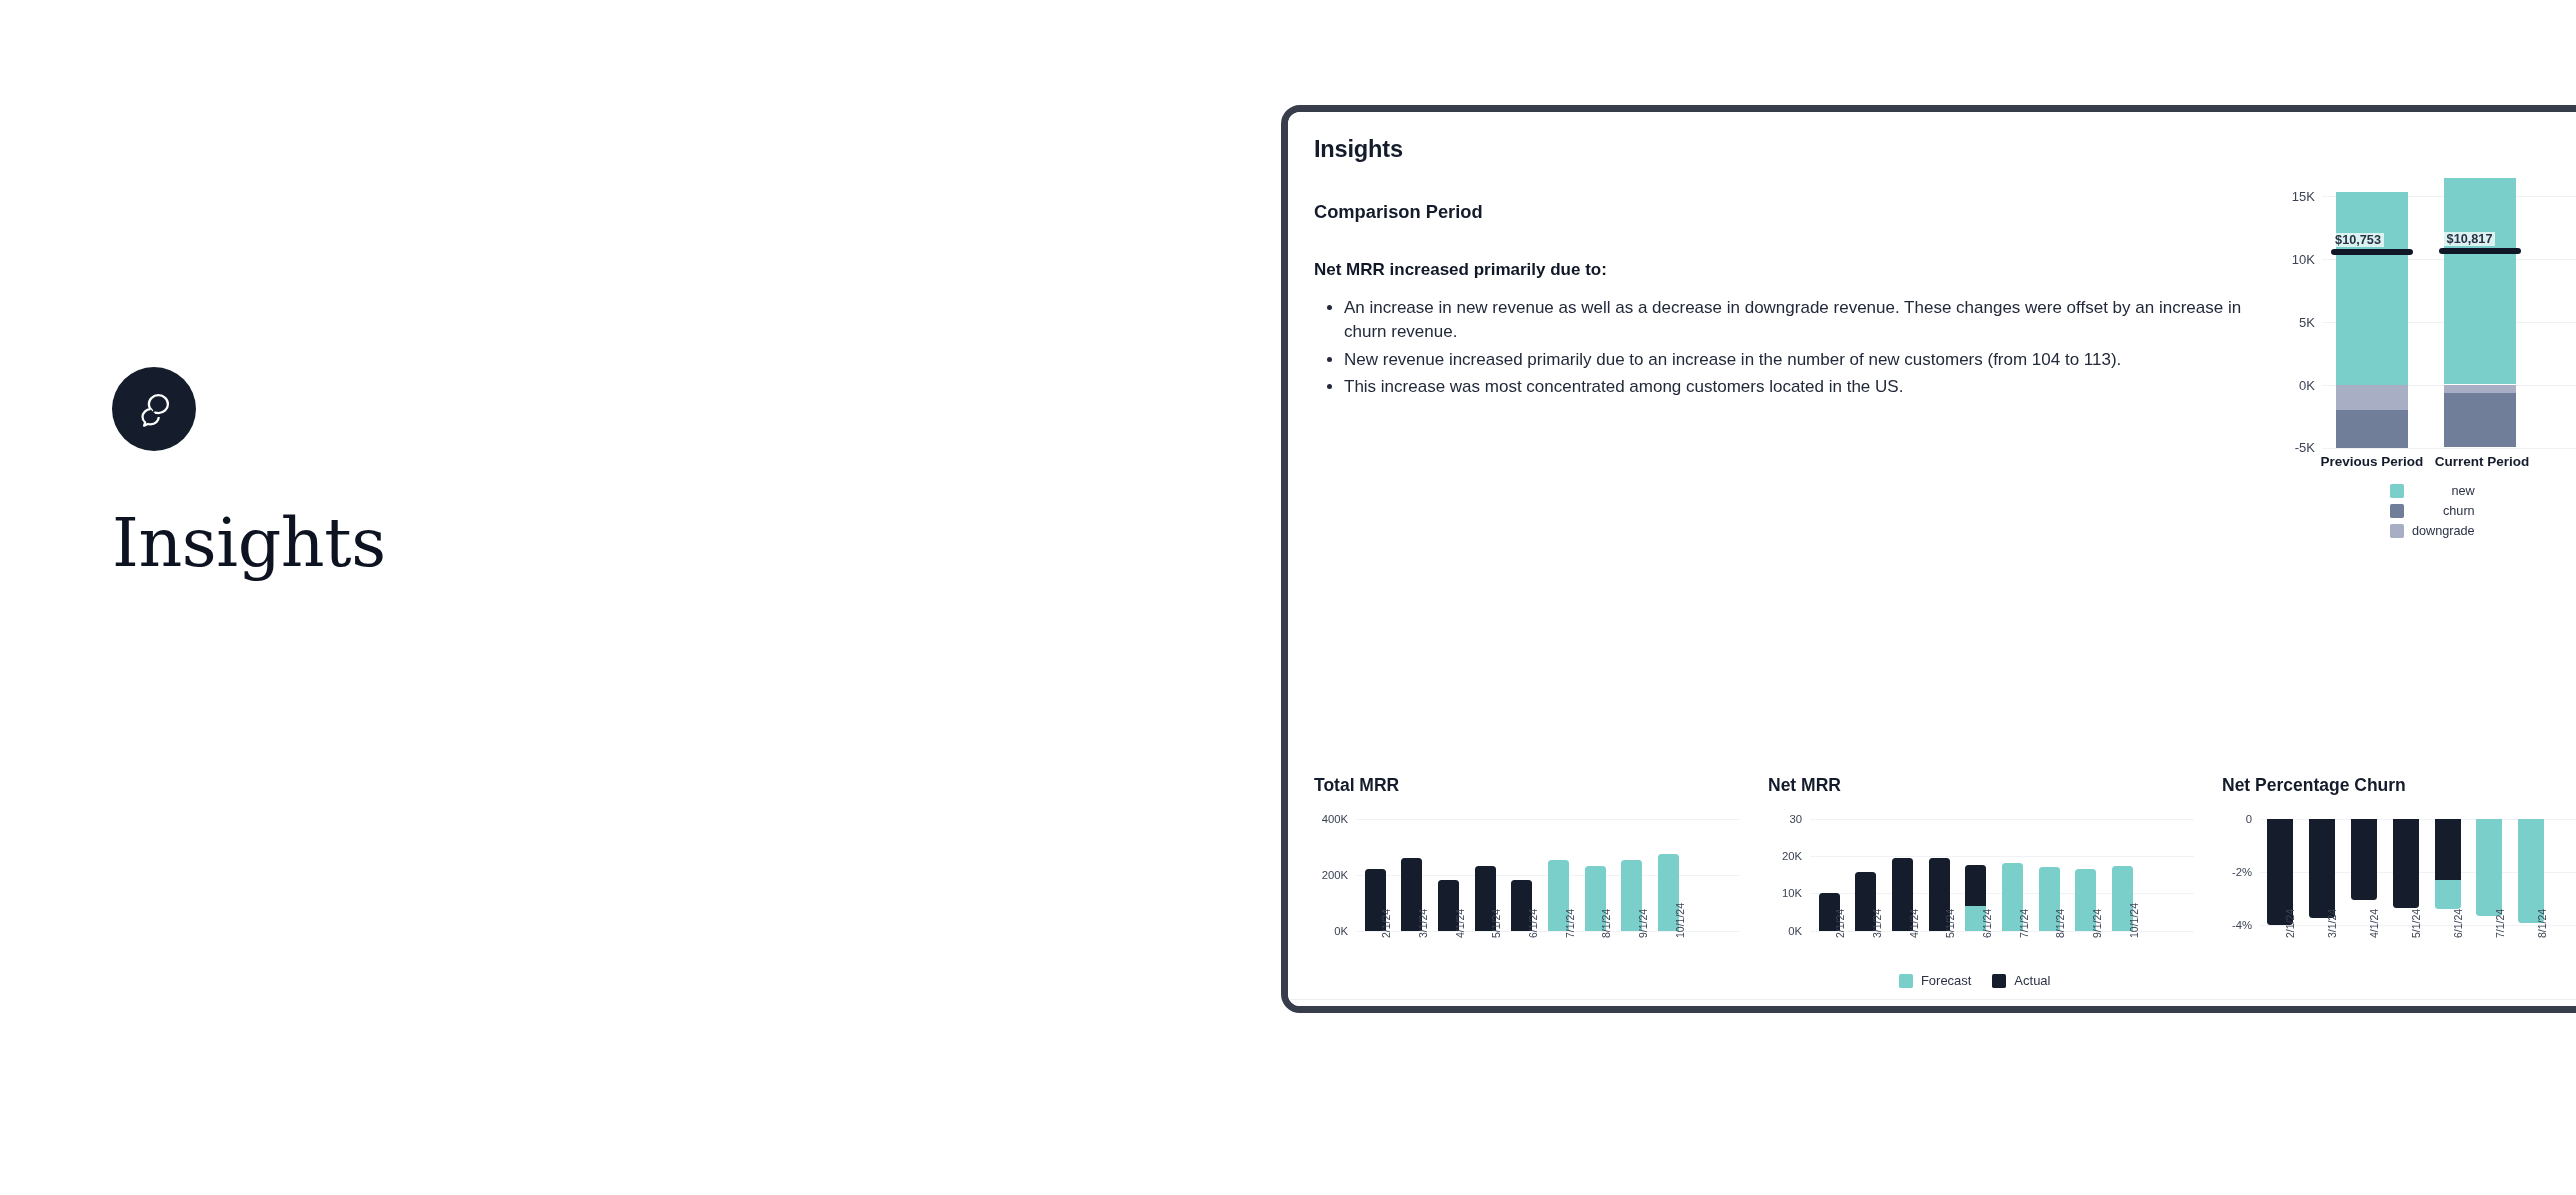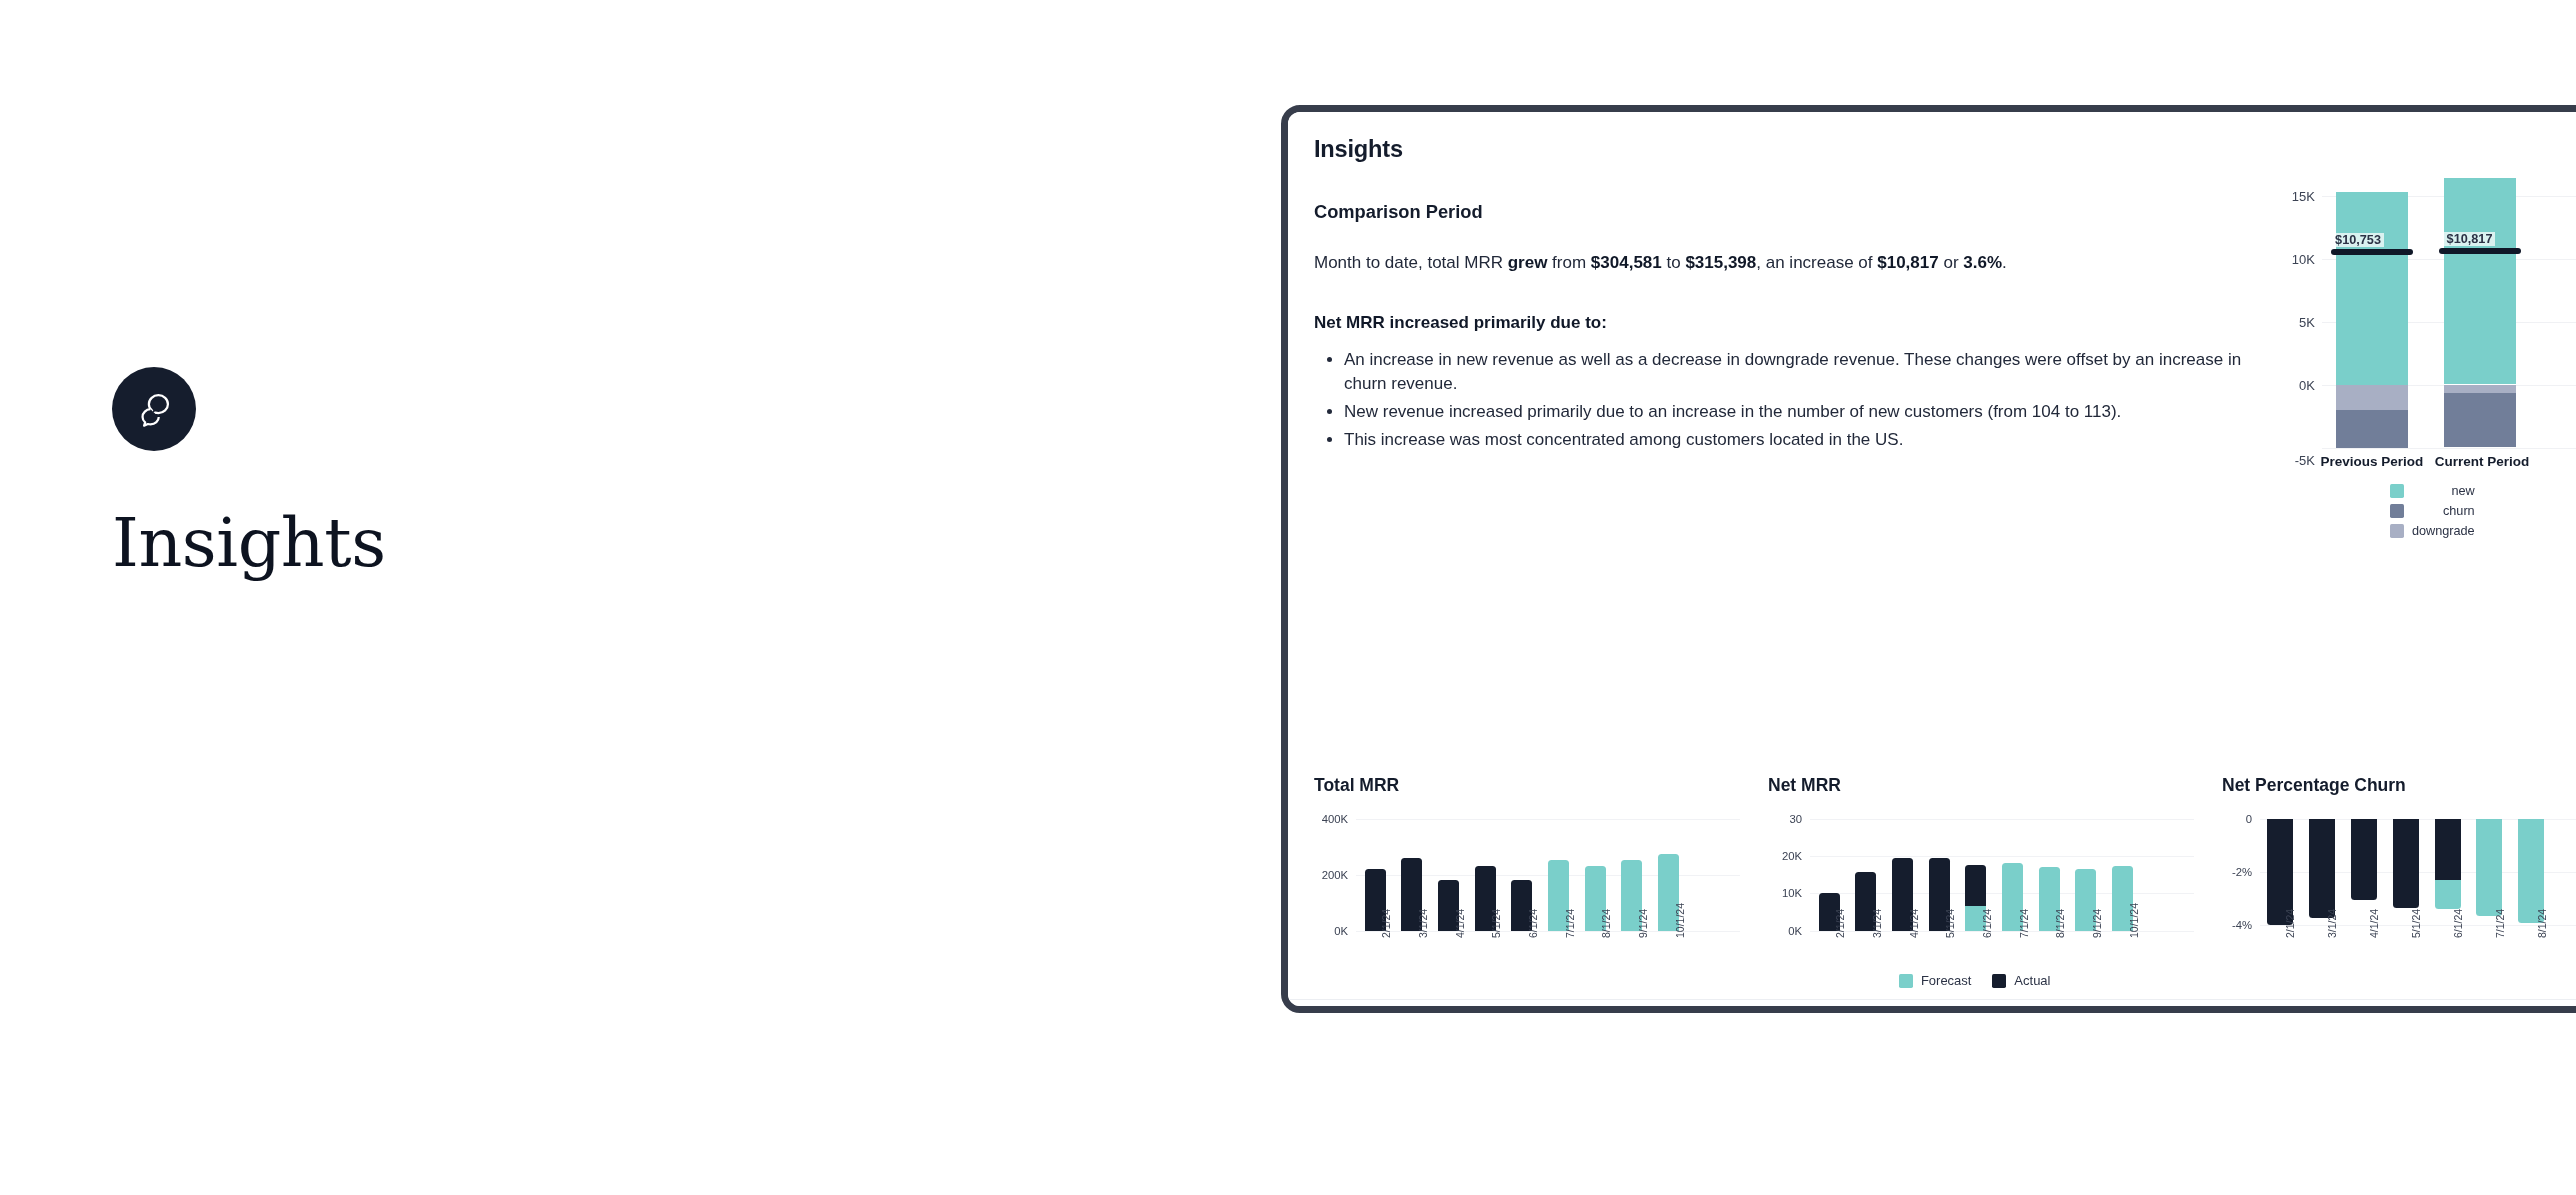--- a/index.html
+++ b/index.html
@@ -136,23 +136,20 @@
 
   <div class="panel-frame">
     <div class="panel-inner">
 
       <div class="panel-title">Insights</div>
 
       <div class="cmp-row">
         <div class="cmp-label">Comparison Period</div>
       </div>
 
-      <p class="narr">
-        <span>Month to date, total MRR </span><b>grew</b><span> from </span><b>$304,581</b><span> to </span><b>$315,398</b><span>, an increase of </span><b>$10,817</b><span> or </span><b>3.6%</b><span>.</span>
-      </p>
 
 
       <div class="sec-head">Net MRR increased primarily due to:</div>
       <ul class="bullets">
         <li>An increase in new revenue as well as a decrease in downgrade revenue. These changes were offset by an increase in churn revenue.</li>
         <li>New revenue increased primarily due to an increase in the number of new customers (from 104 to 113).</li>
         <li>This increase was most concentrated among customers located in the US.</li>
       </ul>
 
       <div class="waterfall">
@@ -160,21 +157,21 @@
 
           <div class="wf-grid" style="top:19px"></div>
           <div class="wf-ylab" style="top:19px">15K</div>
           <div class="wf-grid" style="top:82px"></div>
           <div class="wf-ylab" style="top:82px">10K</div>
           <div class="wf-grid" style="top:145px"></div>
           <div class="wf-ylab" style="top:145px">5K</div>
           <div class="wf-grid" style="top:208px"></div>
           <div class="wf-ylab" style="top:208px">0K</div>
           <div class="wf-grid" style="top:271px"></div>
-          <div class="wf-ylab" style="top:283px">-5K</div>
+          <div class="wf-ylab" style="top:270px">-5K</div>
 
           <div class="wf-bar" style="left:14px;">
             <div class="wf-seg" style="top:15px;  height:193px; background:#7ACFCA;"></div>
             <div class="wf-seg" style="top:208px; height:25px;  background:#A8AFC4;"></div>
             <div class="wf-seg" style="top:233px; height:38px;  background:#717E99;"></div>
           </div>
           <div class="wf-net" style="left:8.7px; width:82px; top:72px;"></div>
           <div class="wf-netlab" style="left:10.5px; top:56px;">$10,753</div>
           <div class="wf-xlab" style="left:-5.2px; width:110px;">Previous Period</div>
 

